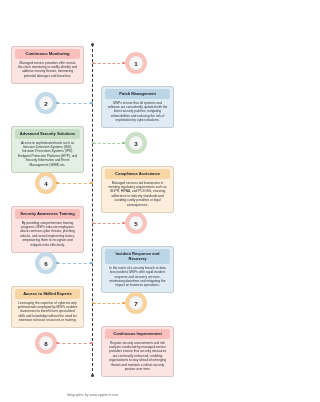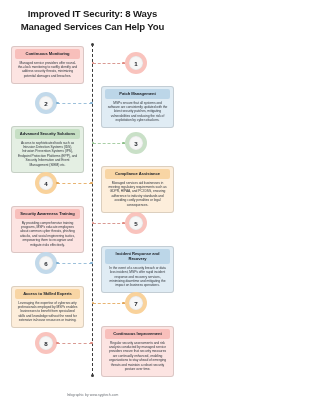--- a/index.html
+++ b/index.html
@@ -148,21 +148,20 @@
     font-size: 3.4px;
     color: #6b6f75;
     letter-spacing: 0.05px;
   }
 </style>
 </head>
 <body>
 
 <div id="infographic">
 
-  <div class="title">Improved IT Security: 8 Ways Managed Services Can Help You</div>
 
   <div class="spine"></div>
   <div class="spine-cap" style="top:43px"></div>
   <div class="spine-cap" style="top:374px"></div>
 
   <div id="rows">
       <div class="row" style="top: 46px; height: 40px;">
         <div class="card left c-pink" style="top: 0px;">
           <div class="card-header">Continuous Monitoring</div>
           <div class="card-body">Managed service providers offer round-the-clock monitoring to swiftly identify and address security threats, minimizing potential damages and breaches.</div>

